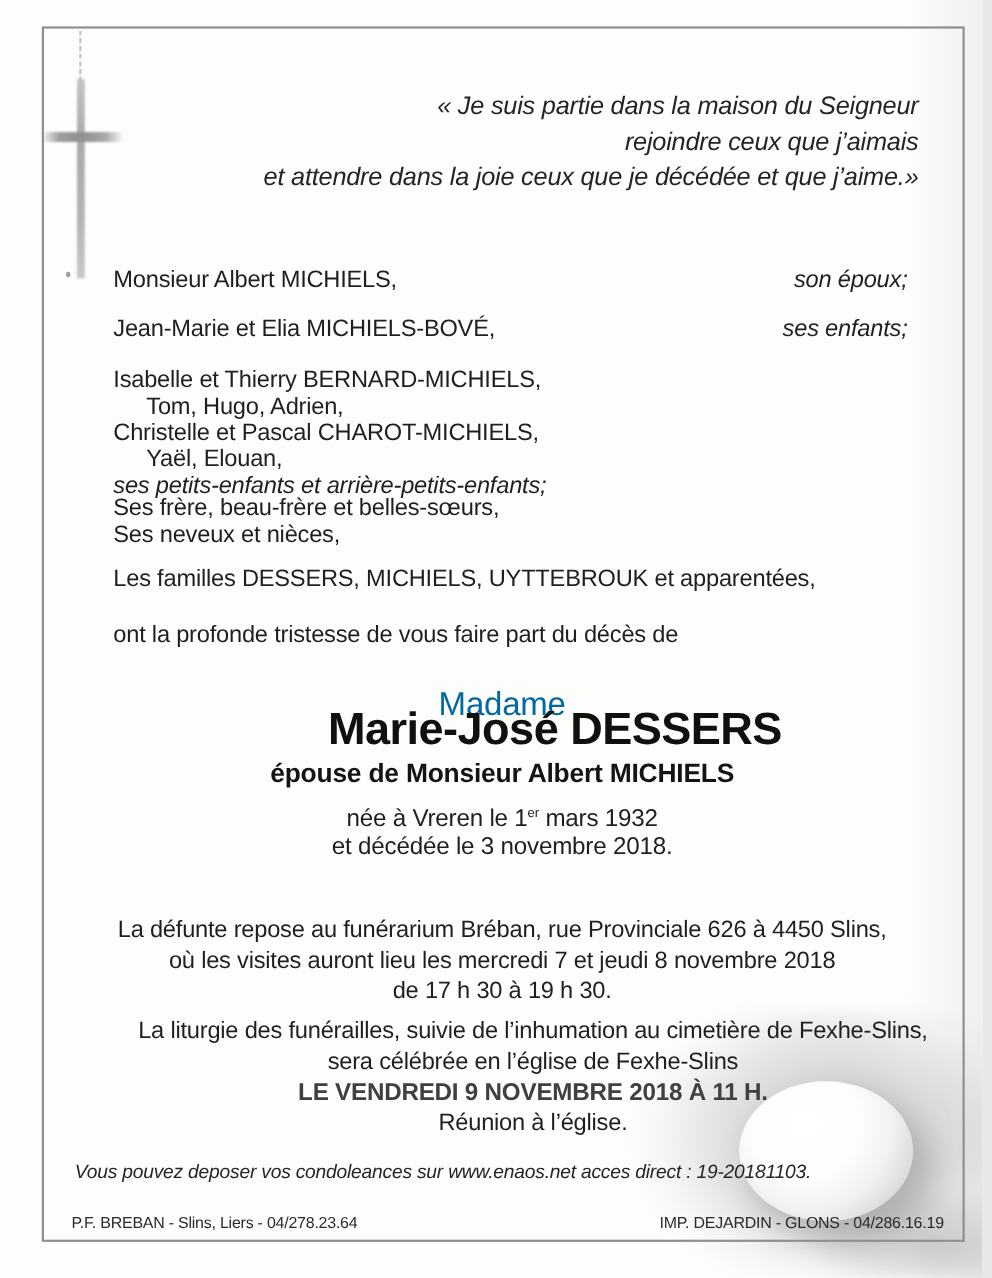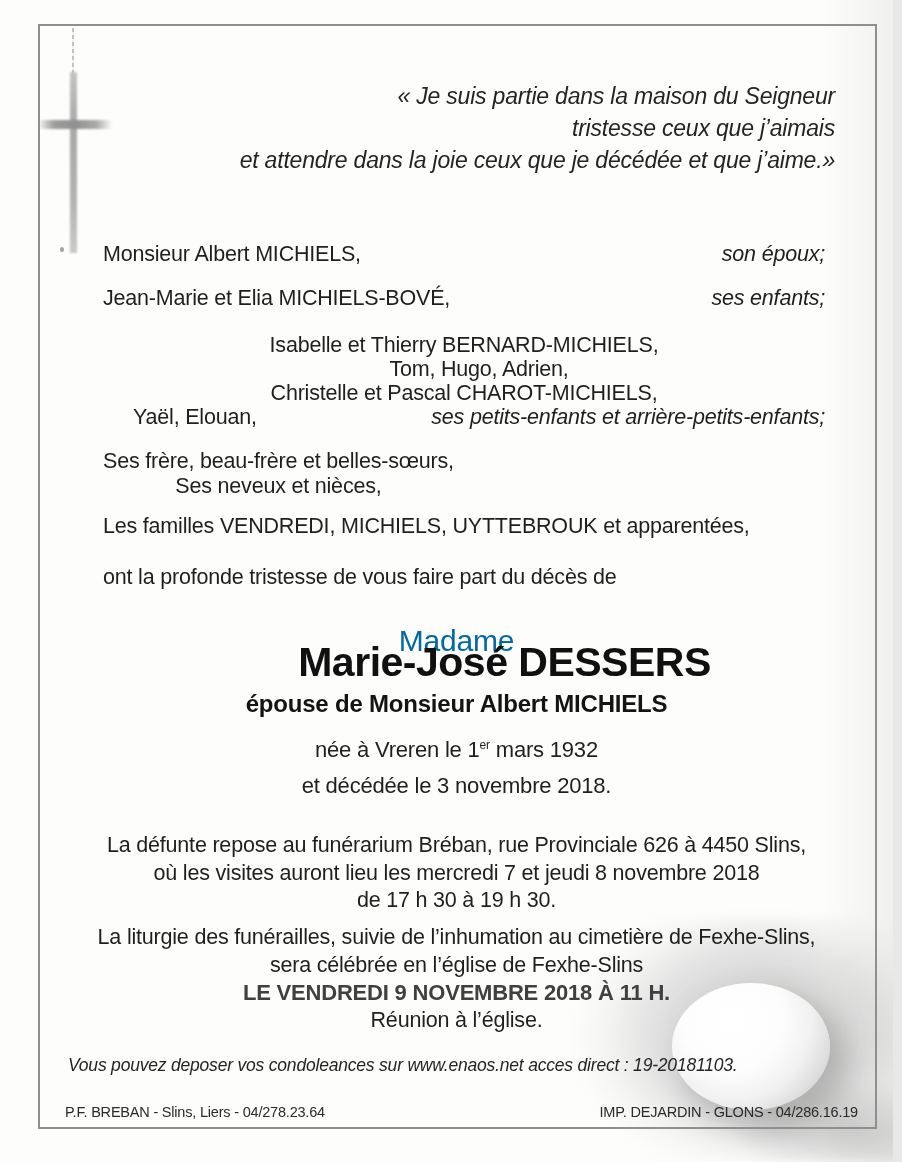--- a/index.html
+++ b/index.html
@@ -31,38 +31,38 @@
     background:linear-gradient(to bottom, #c4c4c4, #a9a9a9 30%, #b3b3b3 70%, #c9c9c9);
     filter:blur(1px);}
   .cross-h{position:absolute;left:37px;top:120px;width:76px;height:9px;border-radius:5px;z-index:4;
     background:linear-gradient(to right, rgba(150,150,150,0) 1%, #9e9e9e 22%, #909090 50%, #ababab 78%, rgba(160,160,160,0) 99%);
     filter:blur(1px);}
   .scratch{position:absolute;left:72px;top:28px;width:2px;height:46px;z-index:4;
     background:repeating-linear-gradient(to bottom,#c2c2c2 0 4px, rgba(194,194,194,0.2) 4px 7px);}
   .speck{position:absolute;left:60px;top:247px;width:4px;height:5px;border-radius:50%;
     background:#8e8e8e;opacity:.85;z-index:4;}
   
-  .tx{position:absolute;z-index:5;text-align:center;}
+  .tx{position:absolute;z-index:5;}
   .quote{right:58px;top:80px;text-align:right;font-style:italic;font-size:23px;line-height:32px;color:#242424;}
   .famrow{left:103px;width:722px;display:flex;justify-content:space-between;font-size:21.5px;}
   .role{font-style:italic;}
   .gkids{left:103px;top:333px;width:722px;font-size:21.5px;line-height:24px;}
   .gkids .indent{padding-left:30px;}
-  .gkids .lastline{display:flex;justify-content:space-between;}
+  .gkids .lastline{display:flex;justify-content:space-between;flex-direction:column;}
   .sibs{left:103px;top:449px;font-size:21.5px;line-height:24.5px;}
   .families{left:103px;top:514px;font-size:21.5px;}
   .announce{left:103px;top:565px;font-size:21.5px;}
   .cblock{left:38px;width:837px;text-align:center;}
   .d-title{top:624px;font-size:30px;font-weight:normal;color:#0369a1;}
   .d-name{top:639px;font-size:41px;font-weight:bold;color:#101010;letter-spacing:-0.5px;padding-left:48px;}
   .d-spouse{top:690px;font-size:24px;font-weight:bold;color:#141414;}
-  .vitals{top:727px;font-size:22px;line-height:36px;}
+  .vitals{top:727px;font-size:22px;line-height:25px;}
   .vitals sup{font-size:12px;}
   .wake{top:832px;font-size:21.5px;line-height:27.5px;}
-  .liturgy{top:924px;font-size:21.5px;line-height:27.5px;}
+  .liturgy{top:924px;font-size:21.5px;line-height:27.5px;margin-left:28px;}
   .liturgy .bold{font-weight:bold;font-size:22px;color:#404040;}
   .condol{left:68px;top:1055px;font-style:italic;font-size:17.5px;color:#252525;}
   .footer{left:65px;top:1104px;width:793px;display:flex;justify-content:space-between;
     font-size:14.5px;color:#2a2a2a;gap:48px;}
 </style>
 </head>
 <body>
 
 <div class="page">
 
@@ -70,21 +70,21 @@
   <div class="corner-shade"></div>
   <div class="sphere"></div>
   <div class="frame"></div>
   <div class="scratch"></div>
   <div class="cross-v"></div>
   <div class="cross-h"></div>
   <div class="speck"></div>
 
   <div class="tx quote">
     <div>« Je suis partie dans la maison du Seigneur</div>
-    <div>tristesse ceux que j’aimais</div>
+    <div>rejoindre ceux que j’aimais</div>
     <div>et attendre dans la joie ceux que je décédée et que j’aime.»</div>
   </div>
 
   <div class="tx famrow" style="top:242px">
     <span>Monsieur Albert MICHIELS,</span>
     <span class="role">son époux;</span>
   </div>
   <div class="tx famrow" style="top:286px">
     <span>Jean-Marie et Elia MICHIELS-BOVÉ,</span>
     <span class="role">ses enfants;</span>
@@ -98,21 +98,21 @@
       <span class="indent">Yaël, Elouan,</span>
       <span class="role">ses petits-enfants et arrière-petits-enfants;</span>
     </div>
   </div>
 
   <div class="tx sibs">
     <div>Ses frère, beau-frère et belles-sœurs,</div>
     <div>Ses neveux et nièces,</div>
   </div>
 
-  <div class="tx families">Les familles VENDREDI, MICHIELS, UYTTEBROUK et apparentées,</div>
+  <div class="tx families">Les familles DESSERS, MICHIELS, UYTTEBROUK et apparentées,</div>
 
   <div class="tx announce">ont la profonde tristesse de vous faire part du décès de</div>
 
   <div class="tx cblock d-title">Madame</div>
   <div class="tx cblock d-name">Marie-José DESSERS</div>
   <div class="tx cblock d-spouse">épouse de Monsieur Albert MICHIELS</div>
 
   <div class="tx cblock vitals">
     <div><span>née à Vreren le 1</span><sup>er</sup><span> mars 1932</span></div>
     <div>et décédée le 3 novembre 2018.</div>

